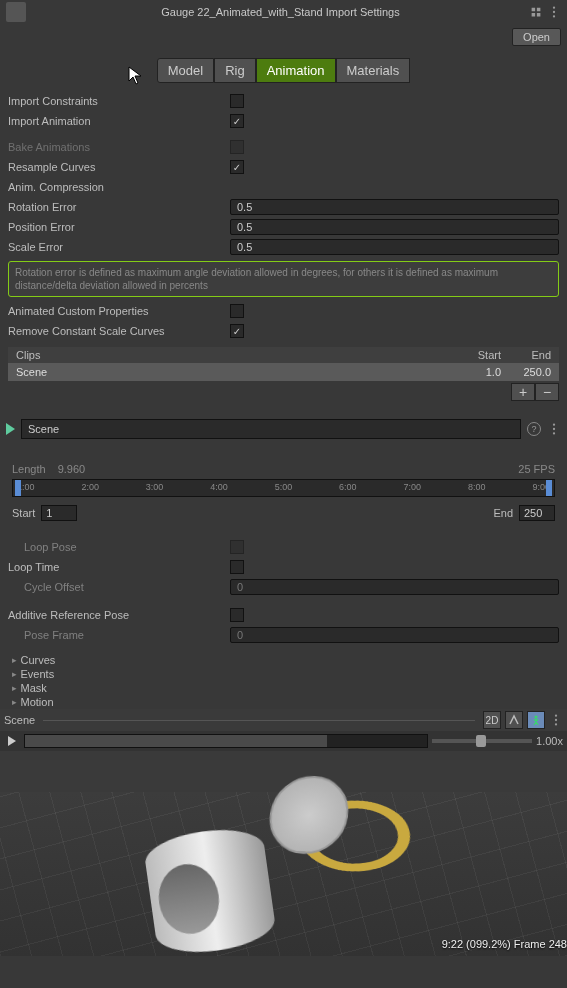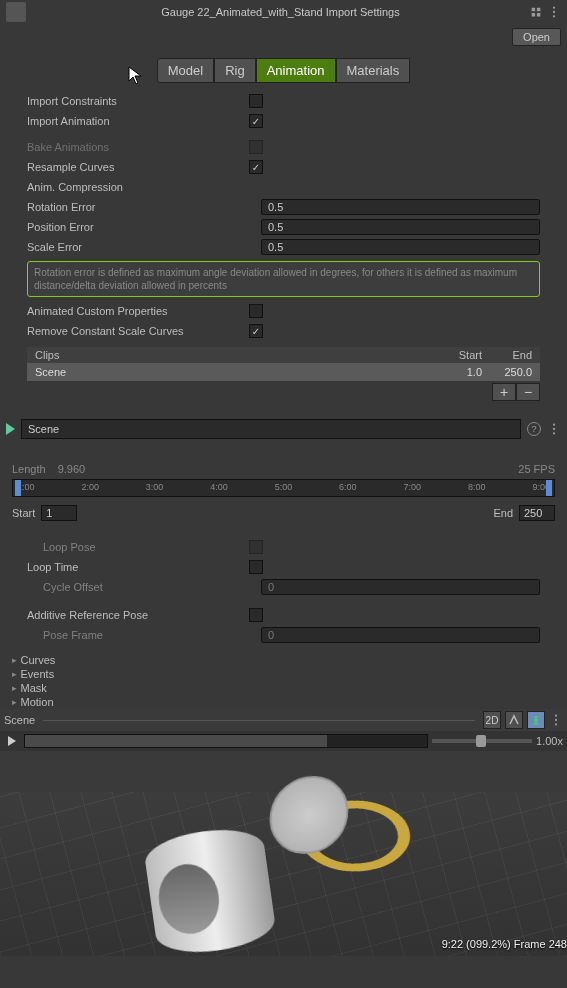--- a/index.html
+++ b/index.html
@@ -15,33 +15,33 @@
   .open-row { display:flex; justify-content:flex-end; }
   
   .tabs { display: flex; justify-content: center; padding: 8px 0; gap: 0; }
   .tab { background: #505050; color: #ccc; padding: 4px 10px; font-size: 13px; border: 1px solid #222; cursor: pointer; }
   .tab.active { background: #4d7c0f; color: #fff; }
   .tab:first-child { border-radius: 3px 0 0 3px; }
   .tab:last-child { border-radius: 0 3px 3px 0; }
   
   .cursor { position: absolute; pointer-events: none; }
   
-  .panel { padding: 0 27px; }
+  .panel { padding: 0 8px; }
   .row { display: flex; align-items: center; height: 20px; }
   .label { width: 222px; color: #bdbdbd; font-size: 11px; }
   .label.disabled { color: #707070; }
   .label.indent { padding-left: 16px; color: #808080; }
   
   .checkbox { width: 14px; height: 14px; background: #2a2a2a; border: 1px solid #111; display: flex; align-items: center; justify-content: center; }
   .checkbox.checked::after { content: "✓"; color: #ccc; font-size: 10px; }
   
   .select { flex: 1; background: #515151; border: 1px solid #222; color: #ccc; padding: 1px 6px; font-size: 11px; border-radius: 2px; display:flex; justify-content: space-between; align-items:center; }
   .select::after { content: "▾"; font-size: 9px; color: #888; }
   
-  .text-input { flex: 1; background: #2a2a2a; border: 1px solid #111; color: #ccc; padding: 1px 6px; font-size: 11px; border-radius: 2px; margin-left: 12px; }
+  .text-input { flex: 1; background: #2a2a2a; border: 1px solid #111; color: #ccc; padding: 1px 6px; font-size: 11px; border-radius: 2px; }
   
   .help-box { background: #3d3d3d; border: 1px solid #84cc16; border-radius: 3px; padding: 4px 6px; margin: 4px 0; font-size: 10px; color: #888; line-height: 1.3; }
   
   .clips-header { background: #3f3f3f; display: flex; padding: 2px 8px; margin-top: 6px; font-size: 11px; }
   .clips-header .cname { flex: 1; }
   .clips-header .cstart, .clips-header .cend { width: 50px; text-align: right; }
   
   .clip-row { background: #5a5a5a; display: flex; padding: 3px 8px; font-size: 11px; color: #ddd; }
   .clip-row .cname { flex: 1; }
   .clip-row .cstart, .clip-row .cend { width: 50px; text-align: right; }

